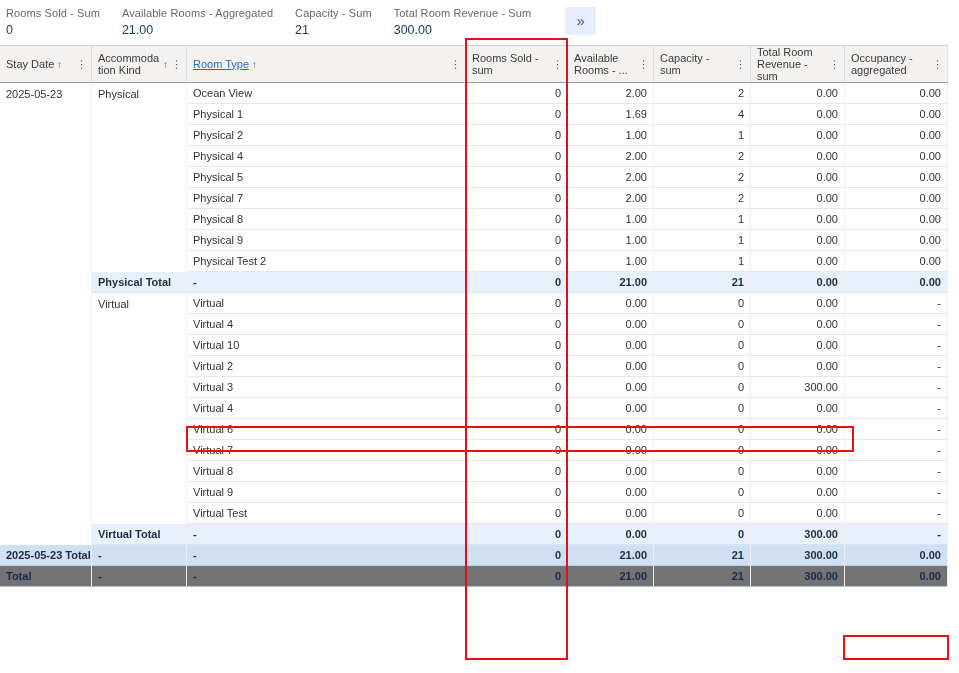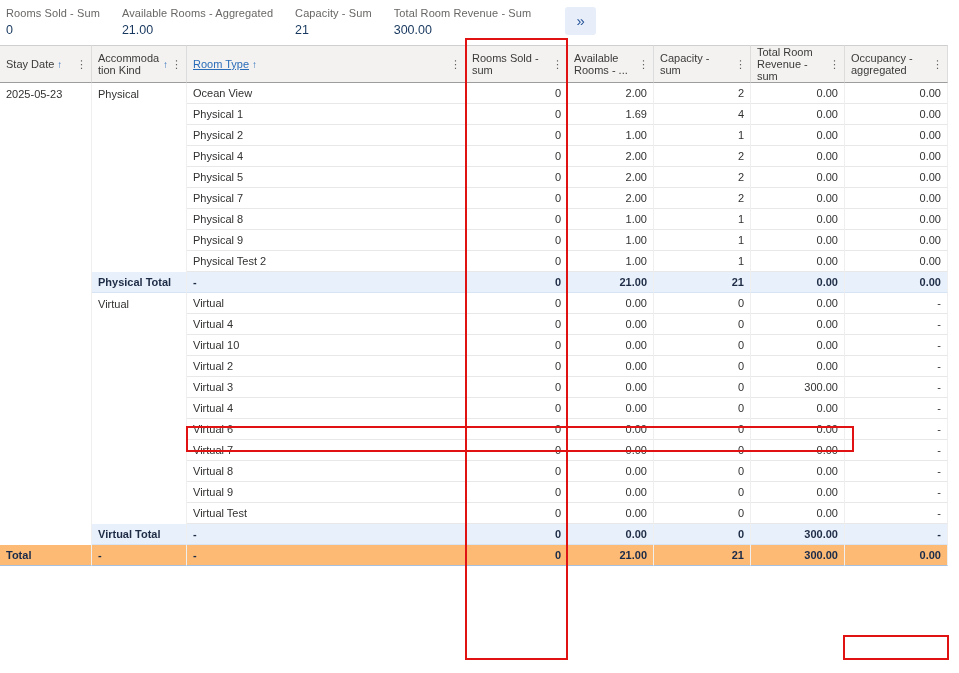--- a/index.html
+++ b/index.html
@@ -31,21 +31,21 @@
   tbody tr { height: 21px; }
   tbody td { font-size: 11px; color: #323130; padding: 0 6px; white-space: nowrap; overflow: hidden;
     border-bottom: 1px solid #e8e8e8; border-right: 1px solid #efefef; vertical-align: middle; }
   td.l { text-align: left; }
   td.r { text-align: right; }
   td.gc { border-bottom: none; background: #ffffff; }
 
   tr.subtotal td { background: #e8f1fb; font-weight: bold; color: #1e2b45; border-bottom: 1px solid #d7e4f3; }
   tr.subtotal td.gc { background: #ffffff; font-weight: normal; border-bottom: none; }
   tr.datetotal td { background: #cfe0f3; font-weight: bold; color: #1e2b45; border-bottom: 1px solid #bcd2ea; }
-  tr.grandtotal td { background: #fdba74; font-weight: bold; color: #182a4a; border-bottom: 1px solid #a7c0de; }
+  tr.grandtotal td { background: #737373; font-weight: bold; color: #182a4a; border-bottom: 1px solid #a7c0de; }
 
   
   .annot { position: absolute; border: 2px solid #e01212; pointer-events: none; z-index: 10; }
 </style>
 </head>
 <body>
 
 <div class="topbar">
   <div class="card">
       <div class="card-label">Rooms Sold - Sum</div>
@@ -347,29 +347,39 @@
         <tr class="subtotal">
           <td class="l gc"></td>
           <td class="l">Virtual Total</td>
           <td class="l">-</td>
           <td class="r">0</td>
           <td class="r">0.00</td>
           <td class="r">0</td>
           <td class="r">300.00</td>
           <td class="r">-</td>
         </tr>
-        <tr class="grandtotal">
-          <td class="l">Total</td>
+        <tr class="datetotal">
+          <td class="l">2025-05-23 Total</td>
           <td class="l">-</td>
           <td class="l">-</td>
           <td class="r">0</td>
           <td class="r">21.00</td>
           <td class="r">21</td>
           <td class="r">300.00</td>
           <td class="r">0.00</td>
         </tr>
+        <tr class="grandtotal">
+          <td class="l">Total</td>
+          <td class="l">-</td>
+          <td class="l">-</td>
+          <td class="r">0</td>
+          <td class="r">21.00</td>
+          <td class="r">21</td>
+          <td class="r">300.00</td>
+          <td class="r">0.00</td>
+        </tr>
       </tbody>
   </table>
 </div>
 
 <div class="annot" style="left: 465px; top: 38px; width: 103px; height: 622px; border-color: rgb(224, 18, 18);"></div>
 <div class="annot" style="left: 186px; top: 426px; width: 668px; height: 26px; border-color: rgb(224, 18, 18);"></div>
 <div class="annot" style="left: 843px; top: 635px; width: 106px; height: 25px; border-color: rgb(224, 18, 18);"></div>
 
 </body></html>

